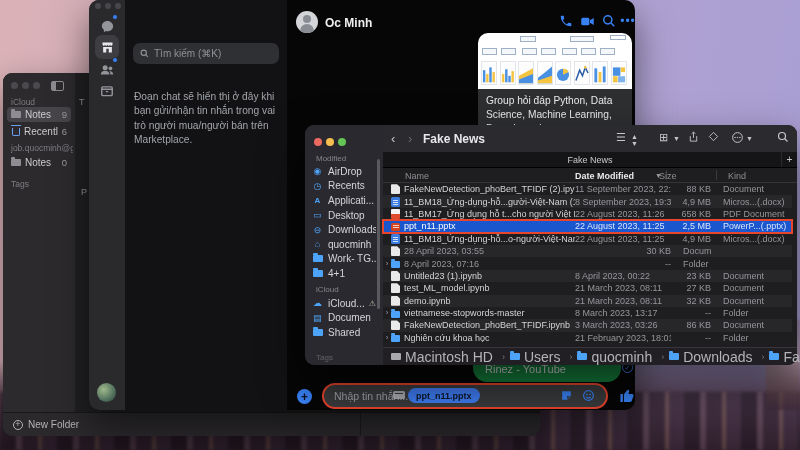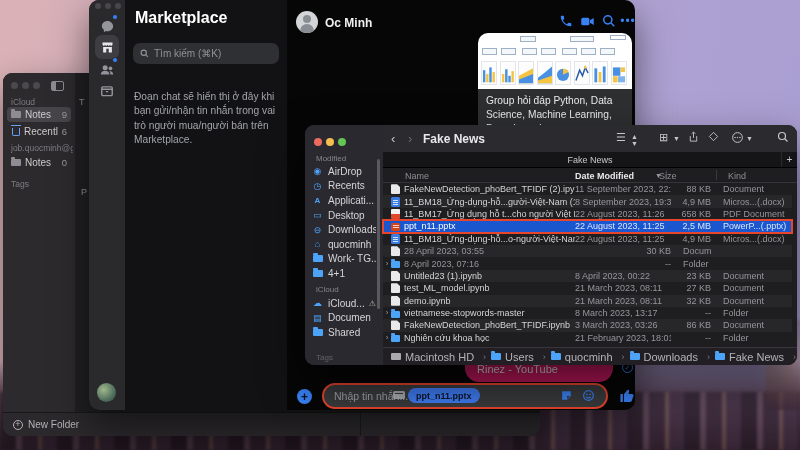--- a/index.html
+++ b/index.html
@@ -60,21 +60,21 @@
   .chead-av::before{content:"";position:absolute;left:7px;top:4px;width:8px;height:8px;border-radius:50%;background:#8a8d93;}
   .chead-av::after{content:"";position:absolute;left:4px;top:13px;width:14px;height:9px;border-radius:7px 7px 0 0;background:#8a8d93;}
   .cname{position:absolute;left:236px;top:16px;font-size:12px;font-weight:bold;color:#f0f0f2;}
   .cicon{position:absolute;top:12px;width:18px;height:18px;color:#3982f6;display:flex;align-items:center;justify-content:center;}
   .card{position:absolute;left:389px;top:33px;width:154px;}
   .card-img{position:relative;height:56px;background:#fff;border-radius:10px 10px 0 0;overflow:hidden;}
   .fcbox{position:absolute;border:0.8px solid #9fb0c4;background:#f4f7fa;}
   .thumbrow{position:absolute;left:3px;top:28px;display:flex;gap:2.5px;}
   .thumb{width:16px;height:24px;background:#fdfdfd;border:0.5px solid #e2e6ea;display:flex;align-items:flex-end;}
   .card-cap{background:#2e2f31;border-radius:0 0 4px 4px;padding:5px 8px 6px;font-size:10.2px;line-height:1.35;color:#e9eaec;}
-  .lbubble{position:absolute;left:376px;top:352px;width:148px;height:30px;background:#be185d;border-radius:14px;
+  .lbubble{position:absolute;left:384px;top:352px;width:148px;height:30px;background:#15803d;border-radius:14px;
     font-size:11px;color:#dcdee0;padding:11px 0 0 12px;}
   .sentcheck{position:absolute;left:533px;top:362px;width:11px;height:11px;border:1.2px solid #3982f6;border-radius:50%;
     color:#3982f6;font-size:7px;display:flex;align-items:center;justify-content:center;}
   .plusblue{position:absolute;left:208px;top:389px;width:15px;height:15px;border-radius:50%;background:#3982f6;
     color:#0c1220;font-size:12px;font-weight:bold;display:flex;align-items:center;justify-content:center;line-height:0;}
   .minput{position:absolute;left:233px;top:383px;width:286px;height:26px;background:#3a3b3d;border-radius:13px;
     border:2px solid #e8452e;}
   .mplaceholder{position:absolute;left:10px;top:5px;font-size:10.5px;color:#9fa3a8;}
   .fchip-ico{position:absolute;left:69px;top:6px;width:12px;height:8px;background:#babdc2;border-radius:1.5px;opacity:.85;}
   .fchip-ico::before{content:"";position:absolute;left:2px;top:2px;right:2px;height:1.4px;background:#3a3b3d;}
@@ -122,21 +122,21 @@
   .ficon{width:9px;height:10px;position:relative;}
   .frow[data-icon="notebook"] .ficon{background:#e9e9ea;border-radius:1px;clip-path:polygon(0 0,68% 0,100% 28%,100% 100%,0 100%);}
   .frow[data-icon="word"] .ficon{background:#3b7ce0;border-radius:1.5px;}
   .frow[data-icon="word"] .ficon::before{content:"";position:absolute;left:2px;top:3px;right:2px;height:1px;background:#cfe0f8;box-shadow:0 2px 0 #cfe0f8,0 4px 0 #cfe0f8;}
   .frow[data-icon="pdf"] .ficon{background:linear-gradient(180deg,#f2f2f2 55%,#e04a2c 55%);border-radius:1px;}
   .frow[data-icon="ppt"] .ficon{background:#d0451f;border-radius:1.5px;height:8px;margin-top:1px;}
   .frow[data-icon="ppt"] .ficon::before{content:"";position:absolute;left:1.5px;top:2px;right:1.5px;height:1px;background:#f6d3c6;box-shadow:0 2px 0 #f6d3c6;}
   .frow[data-icon="folder"] .ficon{background:#4da3f7;border-radius:1px;height:7px;margin-top:2px;}
   .frow[data-icon="folder"] .ficon::before{content:"";position:absolute;left:0;top:-2px;width:4px;height:2px;background:#4da3f7;border-radius:1px 1px 0 0;}
   .fpath{position:absolute;left:78px;right:0;bottom:0;height:18px;background:#211f24;border-top:1px solid #38363c;
-    border-radius:0 0 9px 0;display:flex;align-items:center;padding-left:8px;font-size:11px;color:#b4b4b8;}
+    border-radius:0 0 9px 0;display:flex;align-items:center;padding-left:8px;font-size:14px;color:#b4b4b8;}
   .pseg{display:flex;align-items:center;gap:4px;white-space:nowrap;}
   .pseg:not(:last-child)::after{content:"›";color:#77777c;margin:0 5px;font-size:9px;}
   .pico{width:10px;height:8px;border-radius:1px;position:relative;flex:0 0 auto;}
   .pico[data-k="drive"]{background:#a9a9ad;height:7px;}
   .pico[data-k="folder"]{background:#4da3f7;height:7px;}
   .pico[data-k="folder"]::before{content:"";position:absolute;left:0;top:-2px;width:4px;height:2px;background:#4da3f7;border-radius:1px 1px 0 0;}
   .pico[data-k="ppt"]{background:#d0451f;height:8px;}
   svg{display:block;}
 </style>
 </head>
@@ -220,21 +220,20 @@
       <div class="mnav" style="top:79px">
         <svg width="14" height="14" viewBox="0 0 24 24" fill="none" stroke="currentColor" stroke-width="2.4">
             <rect x="3" y="5" width="18" height="15" rx="2"></rect>
             <path d="M3 9h18M10 13h4"></path>
           </svg>
       </div>
       <div class="mavatar"></div>
     </div>
 
     <div class="mpanel">
-      <div class="mp-title">Marketplace</div>
       <div class="mp-search">
         <svg width="9" height="9" viewBox="0 0 24 24" fill="none" stroke="#8f9296" stroke-width="3">
             <circle cx="10" cy="10" r="7"></circle>
             <path d="M15.5 15.5L21 21"></path>
           </svg>
         <span>Tìm kiếm (⌘K)</span>
       </div>
       <div class="mp-empty-b">Đoạn chat sẽ hiển thị ở đây khi bạn gửi/nhận tin nhắn trong vai trò người mua/người bán trên Marketplace.</div>
     </div>
 

